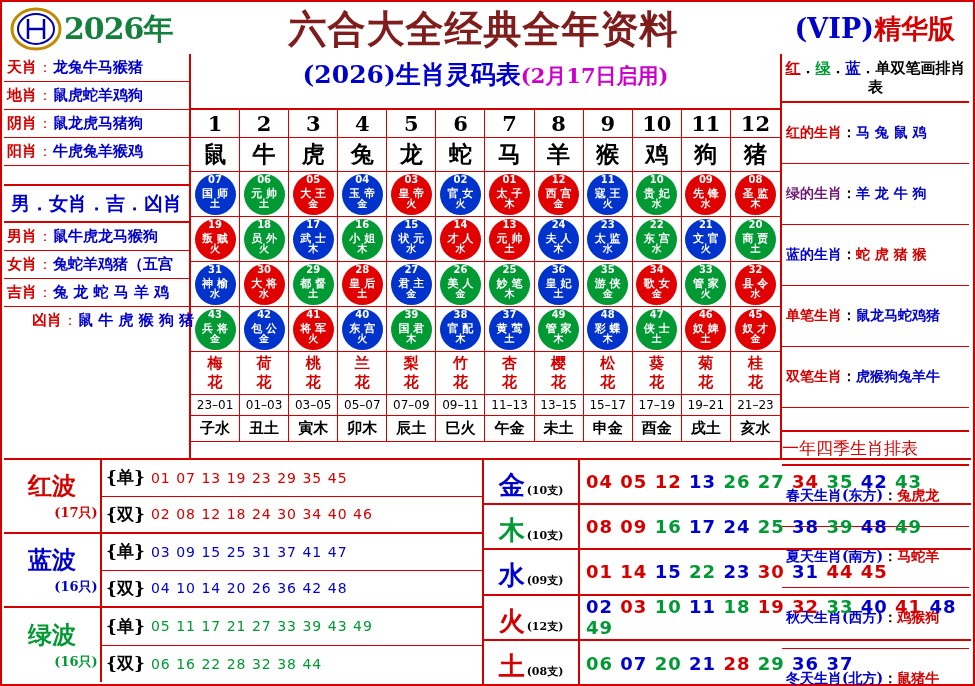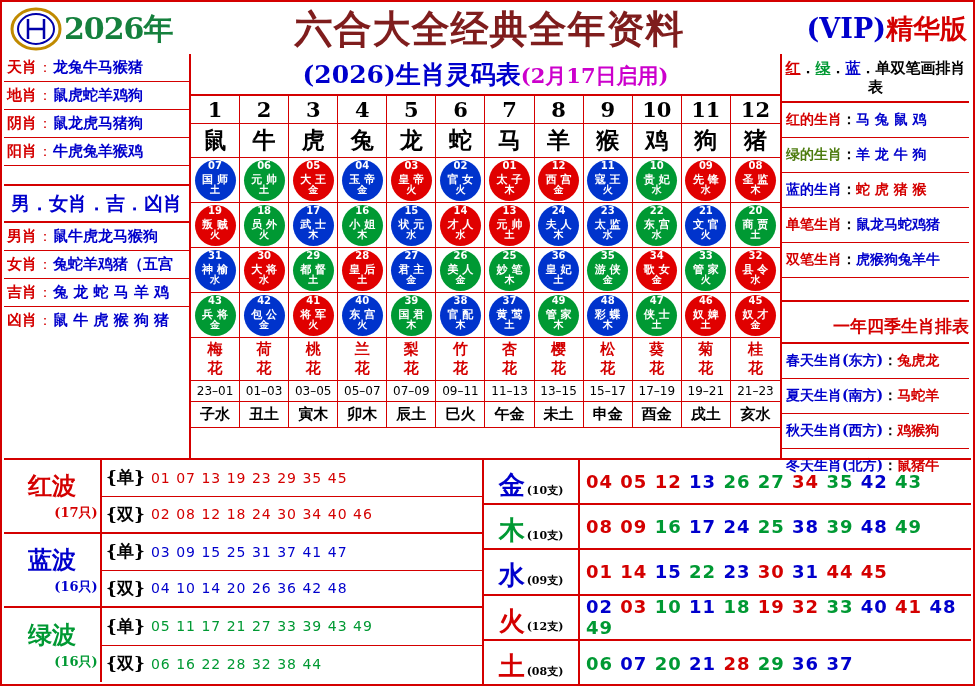--- a/index.html
+++ b/index.html
@@ -9,38 +9,38 @@
     font-family:"DejaVu Sans","Liberation Sans",sans-serif;
     overflow:hidden;
   }
   .page{position:relative;width:975px;height:686px;box-sizing:border-box;border:2px solid #d40000;}
 
   
   .header{position:absolute;left:2px;top:2px;width:967px;height:50px;display:flex;align-items:center;}
   .logo{width:56px;height:46px;margin-left:4px;display:flex;align-items:center;justify-content:center;}
   .hdr-year{font-family:"DejaVu Serif","Liberation Serif",serif;font-size:30px;font-weight:bold;color:#15803d;letter-spacing:-1px;}
   .hdr-title{flex:1;text-align:center;font-family:"DejaVu Serif","Liberation Serif",serif;font-size:38px;font-weight:bold;color:#7f1d1d;letter-spacing:1px;}
-  .hdr-vip{font-family:"DejaVu Serif","Liberation Serif",serif;font-size:27px;font-weight:bold;color:#0000cc;margin-right:4px;}
+  .hdr-vip{font-family:"DejaVu Serif","Liberation Serif",serif;font-size:27px;font-weight:bold;color:#0000cc;margin-right:16px;}
   .hdr-vip .red{color:#d40000;}
 
   
   .body3{position:absolute;left:2px;top:52px;width:967px;height:404px;display:flex;}
   .col-left{width:187px;box-sizing:border-box;border-right:2px solid #d40000;}
   .col-mid{width:591px;box-sizing:border-box;border-right:2px solid #d40000;}
   .col-right{width:187px;box-sizing:border-box;}
   .lhead{text-align:center;font-family:"DejaVu Serif","Liberation Serif",serif;font-size:21px;font-weight:bold;color:#0000cc;padding:5px 0 4px;border-bottom:2px solid #d40000;}
   .lrow{display:flex;align-items:center;padding:4px 3px;border-bottom:1px solid #d40000;font-family:"DejaVu Serif","Liberation Serif",serif;}
-  .lrow:last-child{border-bottom:none;}
+  .lrow:last-child{border-bottom:none;margin-left:25px;}
   .lrow .k{font-size:15px;font-weight:bold;color:#d40000;white-space:nowrap;}
   .lrow .sep{font-size:14px;color:#d40000;margin:0 1px;}
   .lrow .v{font-size:15px;font-weight:bold;color:#0000cc;white-space:nowrap;}
   .lhead2{text-align:center;font-family:"DejaVu Serif","Liberation Serif",serif;font-size:19px;font-weight:bold;color:#0000cc;padding:5px 0 4px;border-top:2px solid #d40000;border-bottom:2px solid #d40000;}
 
   
-  .mtitle{text-align:center;padding:4px 0 3px;border-bottom:2px solid #d40000;font-family:"DejaVu Serif","Liberation Serif",serif;font-size:25px;font-weight:bold;color:#d40000;}
+  .mtitle{text-align:center;padding:4px 0 17px;border-bottom:2px solid #d40000;font-family:"DejaVu Serif","Liberation Serif",serif;font-size:25px;font-weight:bold;color:#d40000;}
   .mtitle .blue{color:#0000cc;}
   .mtitle .mag{color:#cc00cc;font-size:21px;}
   .mgrid{display:grid;grid-template-columns:repeat(12,1fr);}
   .mgrid .cell{border-right:1px solid #d40000;border-bottom:1px solid #d40000;text-align:center;box-sizing:border-box;}
   .mgrid .cell:nth-child(12n){border-right:none;}
   .rnum{font-family:"DejaVu Serif","Liberation Serif",serif;font-size:21px;font-weight:bold;color:#000;padding:1px 0;}
   .rzod{font-family:"DejaVu Serif","Liberation Serif",serif;font-size:23px;font-weight:bold;color:#000;padding:1px 0;}
   .ballrow{display:flex;justify-content:center;align-items:center;height:44px;}
   .ball{width:41px;height:41px;border-radius:50%;position:relative;color:#fff;display:flex;flex-direction:column;align-items:center;justify-content:center;line-height:1;}
   .ball .bn{position:absolute;top:1px;left:0;right:0;font-size:10px;font-weight:bold;font-family:"DejaVu Sans","Liberation Sans",sans-serif;}
@@ -51,27 +51,27 @@
   .bgreen{background:#009933;}
   .flw{font-family:Liberation Mono, monospace;font-size:15px;font-weight:bold;color:#d40000;padding:2px 16px;}
   .tim{font-family:"DejaVu Sans","Liberation Sans",sans-serif;font-size:12px;color:#000;padding:3px 0;}
   .brc{font-family:"DejaVu Serif","Liberation Serif",serif;font-size:15px;font-weight:bold;color:#000;padding:3px 8px;}
 
   
   .rhead{text-align:center;font-family:"DejaVu Serif","Liberation Serif",serif;font-size:15px;font-weight:bold;padding:5px 2px 4px;border-bottom:2px solid #d40000;}
   .rhead .r{color:#d40000;text-decoration:underline;}
   .rhead .g{color:#009933;text-decoration:underline;}
   .rhead .b{color:#0000cc;text-decoration:underline;}
-  .rrow{padding:8px 4px;border-bottom:1px solid #d40000;font-family:"DejaVu Serif","Liberation Serif",serif;font-size:14px;font-weight:bold;white-space:nowrap;}
+  .rrow{padding:21px 4px;border-bottom:1px solid #d40000;font-family:"DejaVu Serif","Liberation Serif",serif;font-size:14px;font-weight:bold;white-space:nowrap;}
   .rrow:last-child{border-bottom:none;}
   .c-red{color:#d40000;}
-  .c-green{color:#4d7c0f;margin-top:8px;}
+  .c-green{color:#701a75;margin-top:8px;}
   .c-blue{color:#0000cc;}
   .c-black{color:#000;}
-  .rhead2{text-align:right;font-family:"DejaVu Serif","Liberation Serif",serif;font-size:17px;font-weight:bold;color:#d40000;padding:13px 0 4px;border-top:2px solid #d40000;border-bottom:2px solid #d40000;}
+  .rhead2{text-align:left;font-family:"DejaVu Serif","Liberation Serif",serif;font-size:17px;font-weight:normal;color:#d40000;padding:5px 0 4px;border-top:2px solid #d40000;border-bottom:2px solid #d40000;}
 
   
   .bottom{position:absolute;left:2px;top:456px;width:967px;height:226px;display:flex;border-top:2px solid #d40000;}
   .bleft{width:480px;box-sizing:border-box;border-right:2px solid #d40000;}
   .bright{flex:1;box-sizing:border-box;}
   .wave{display:flex;border-bottom:2px solid #d40000;height:74px;box-sizing:border-box;}
   .wave:last-child{border-bottom:none;}
   .wname{width:98px;box-sizing:border-box;border-right:2px solid #d40000;display:flex;flex-direction:column;align-items:center;justify-content:center;font-family:"DejaVu Serif","Liberation Serif",serif;}
   .wname .t{font-size:24px;font-weight:bold;}
   .wname .c{font-size:13px;font-weight:bold;margin-top:2px;margin-left:48px;}

